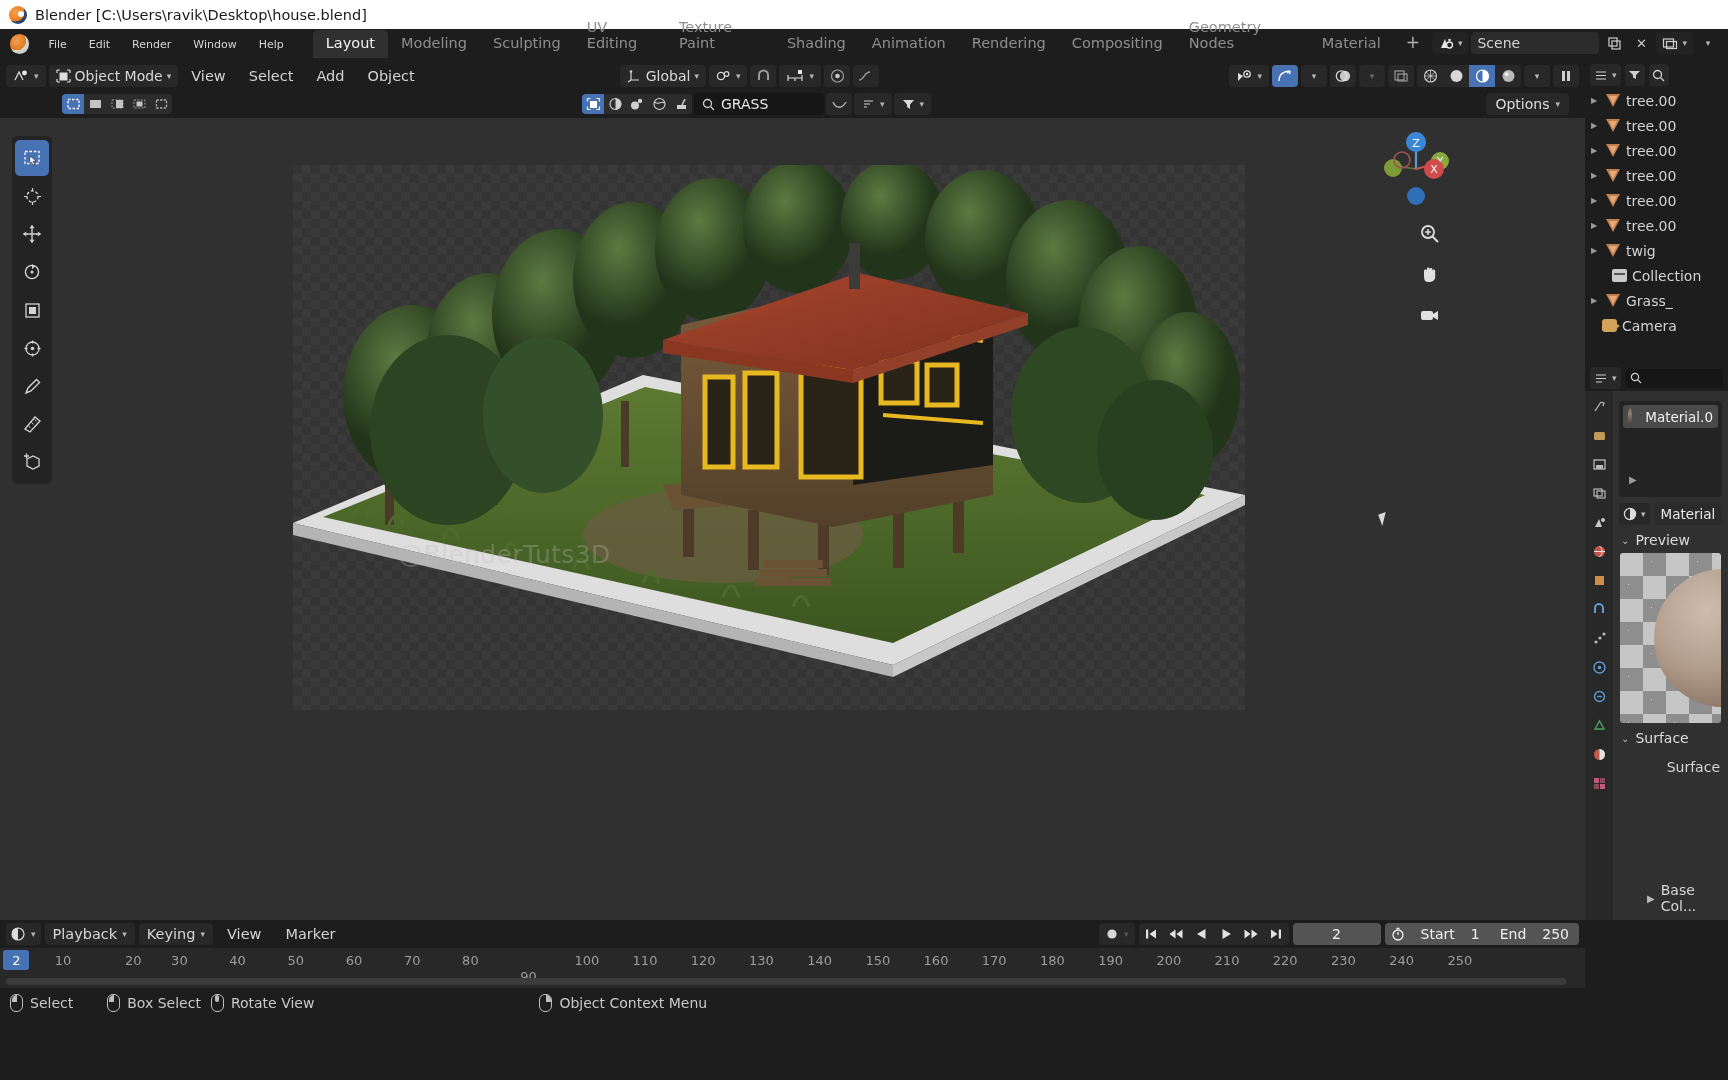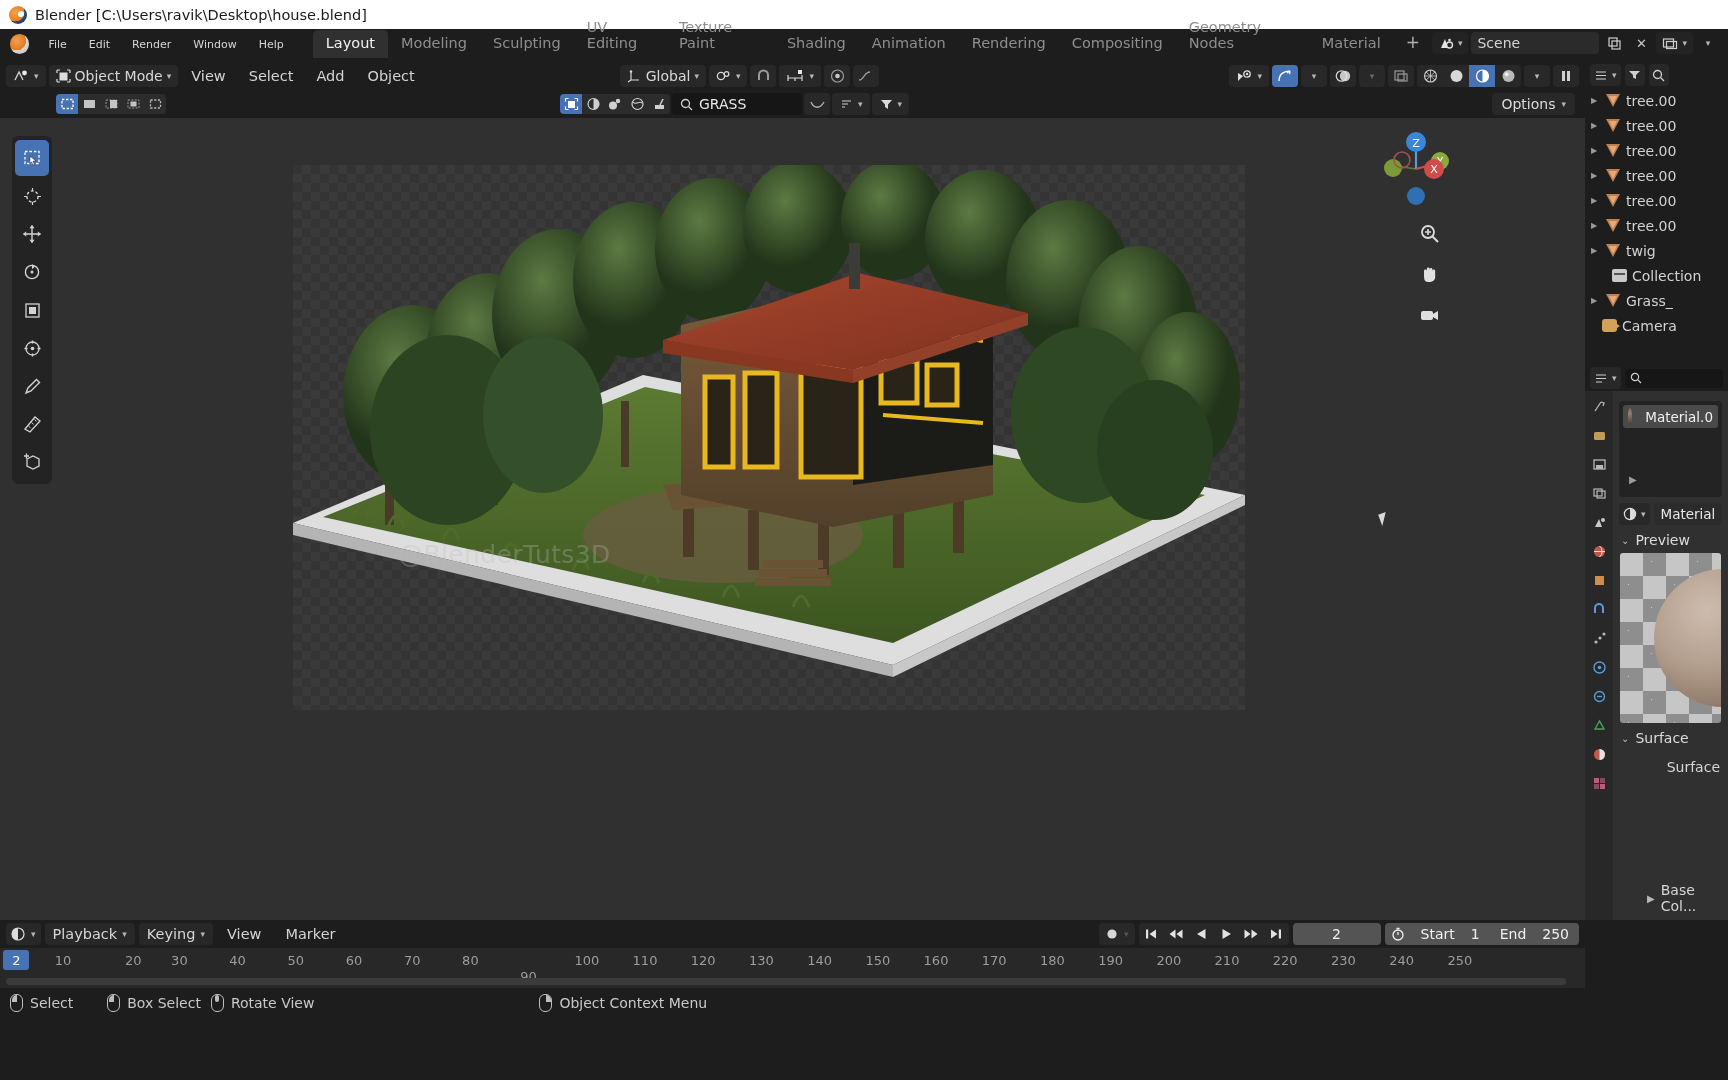--- a/index.html
+++ b/index.html
@@ -45,21 +45,21 @@
     display:flex; align-items:center; justify-content:center; color:#cfcfcf; }
   .hdr-icon.on { background:#4772b3; color:#fff; }
   .hdr-icon.sel { background:#4772b3; color:#ffffff; }
   .hdr-plain { padding:0 10px; color:#d4d4d4; font-size:14.5px; }
   .chev { font-size:9px; color:#b5b5b5; }
   .seg { display:flex; background:#282828; border-radius:4px; overflow:hidden; }
   .seg .hdr-icon { border-radius:0; }
 
   
   #toolrow { position:absolute; left:0; top:90px; width:1585px; height:28px;
-    background:#1d1d1d; display:flex; align-items:center; padding:0 6px; gap:0; }
+    background:#1d1d1d; display:flex; align-items:center; padding:0 12px; gap:16px; }
   .sel-modes { display:flex; background:#2c2c2c; border-radius:4px; overflow:hidden;
     margin-left:50px; }
   .sel-modes div { width:22px; height:20px; display:flex; align-items:center;
     justify-content:center; }
   .sel-modes div.on { background:#4772b3; }
   #search-field { background:#161616; border-radius:4px; height:22px; width:130px;
     display:flex; align-items:center; gap:6px; padding:0 8px; color:#e6e6e6;
     font-size:14px; }
   #optbtn { margin-left:auto; background:#282828; border-radius:4px; height:22px;
     display:flex; align-items:center; gap:6px; padding:0 9px; color:#dcdcdc;

